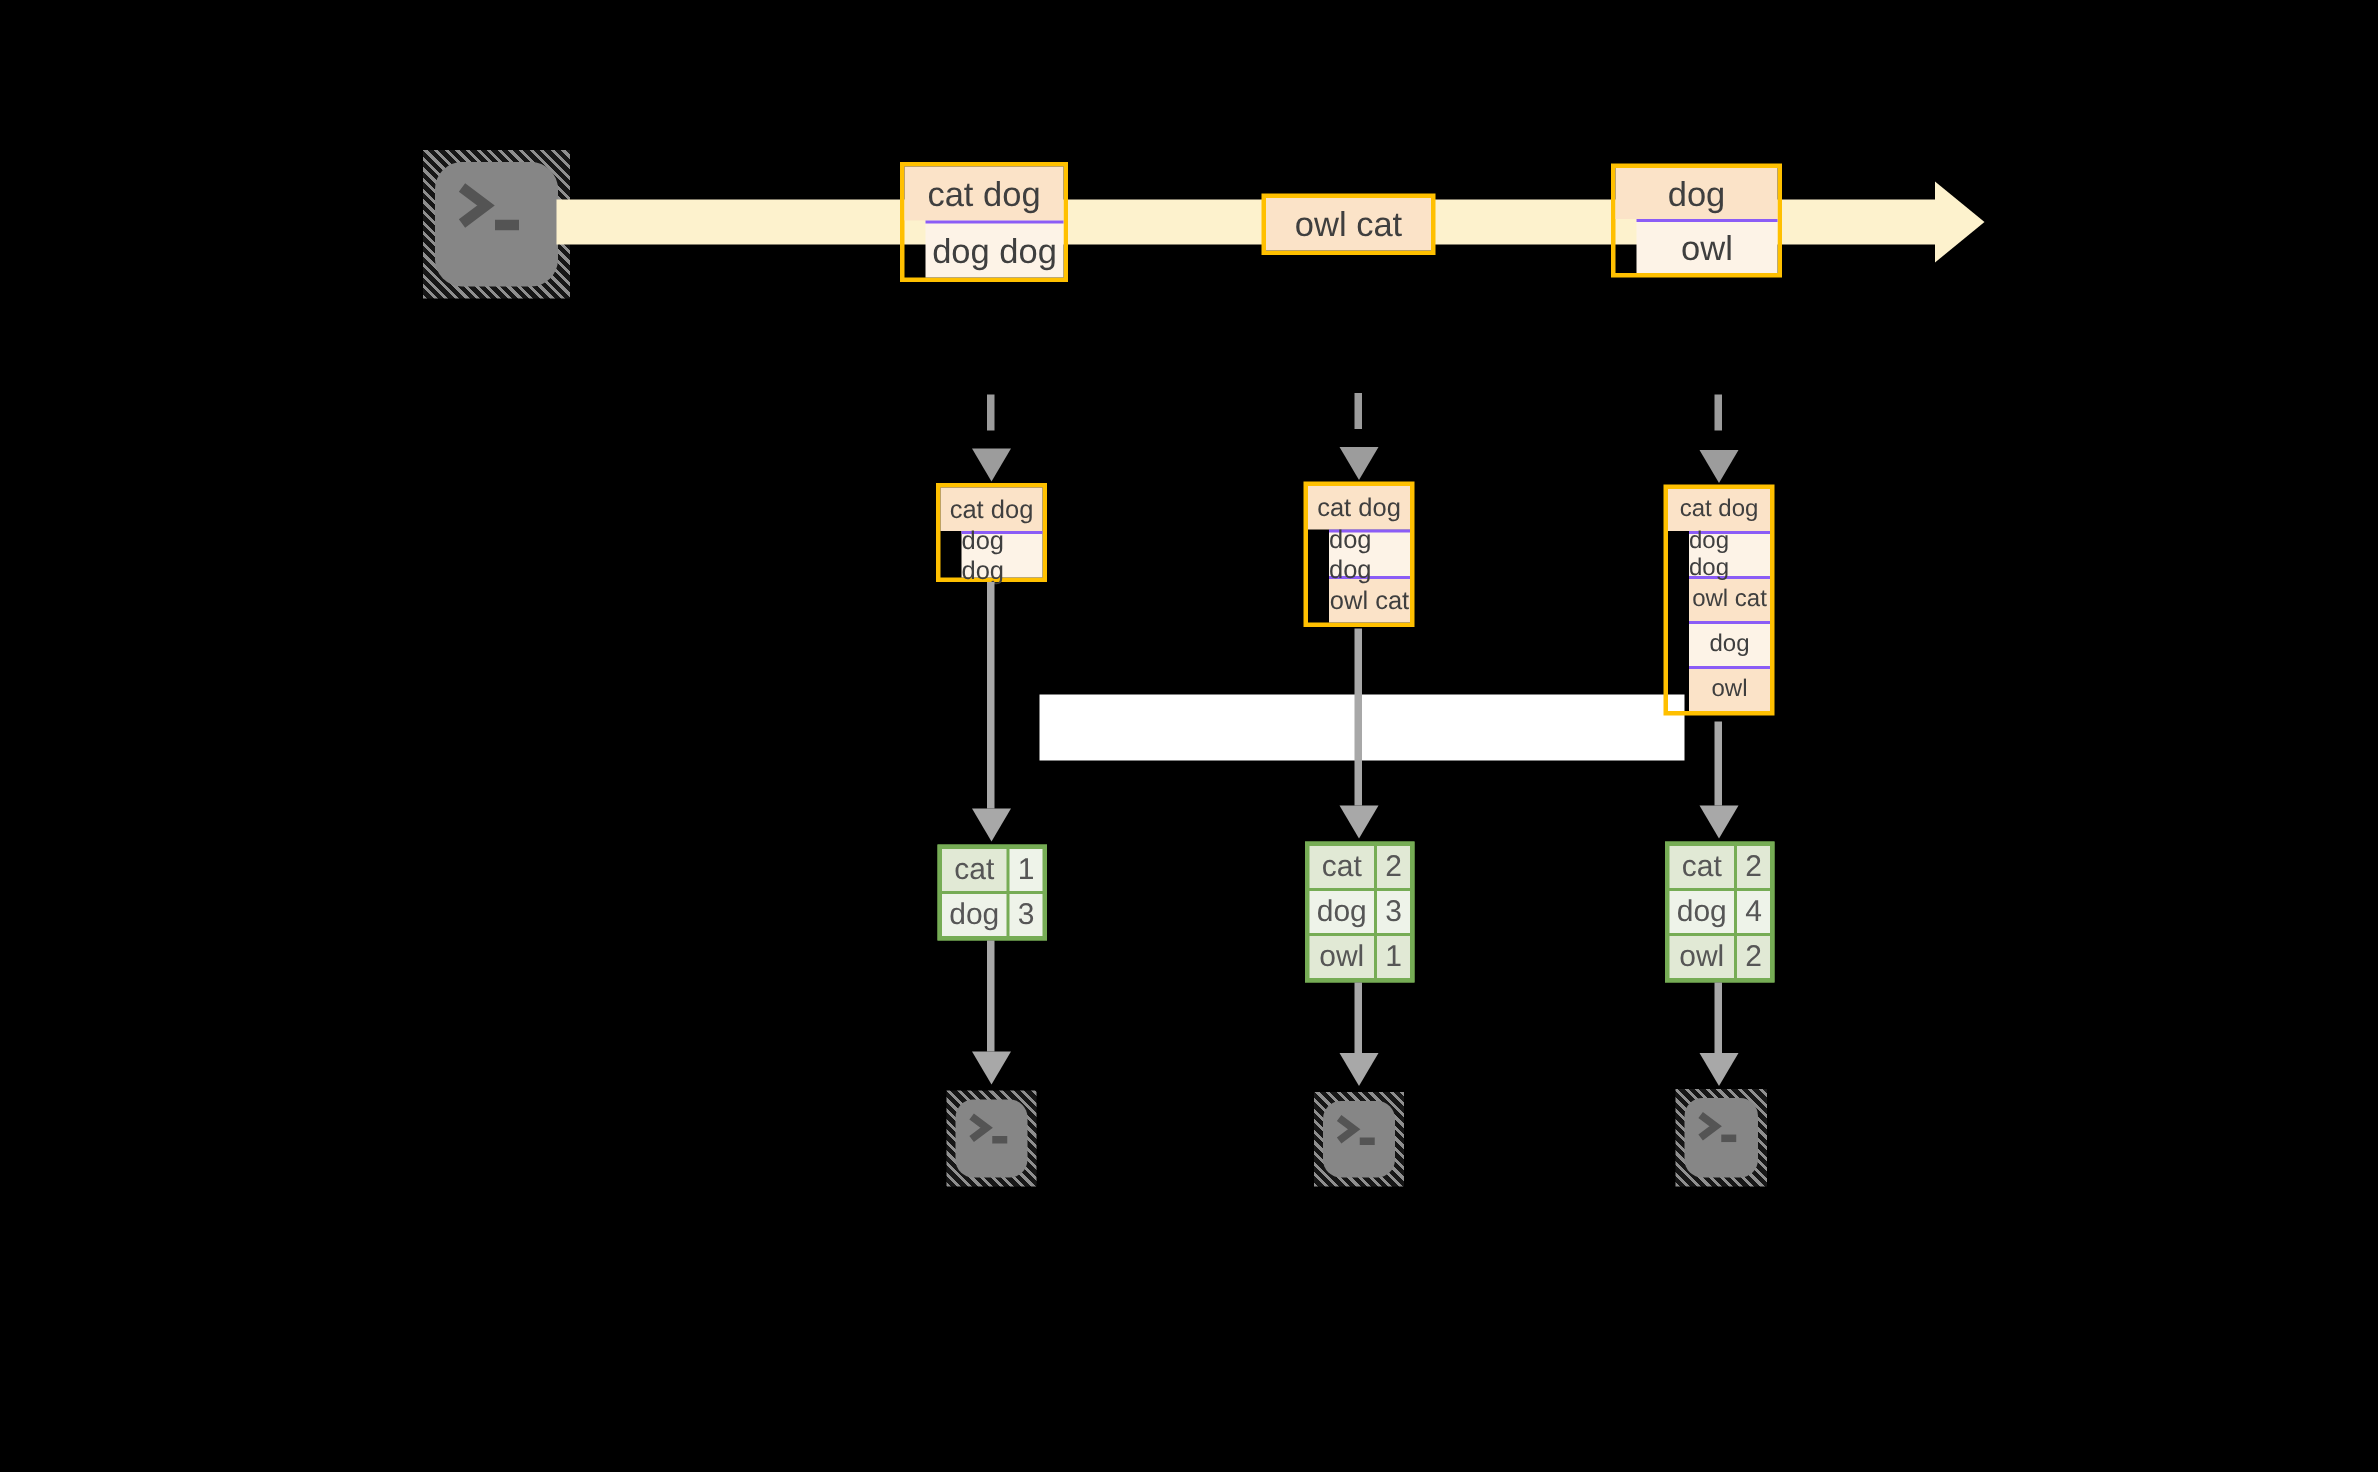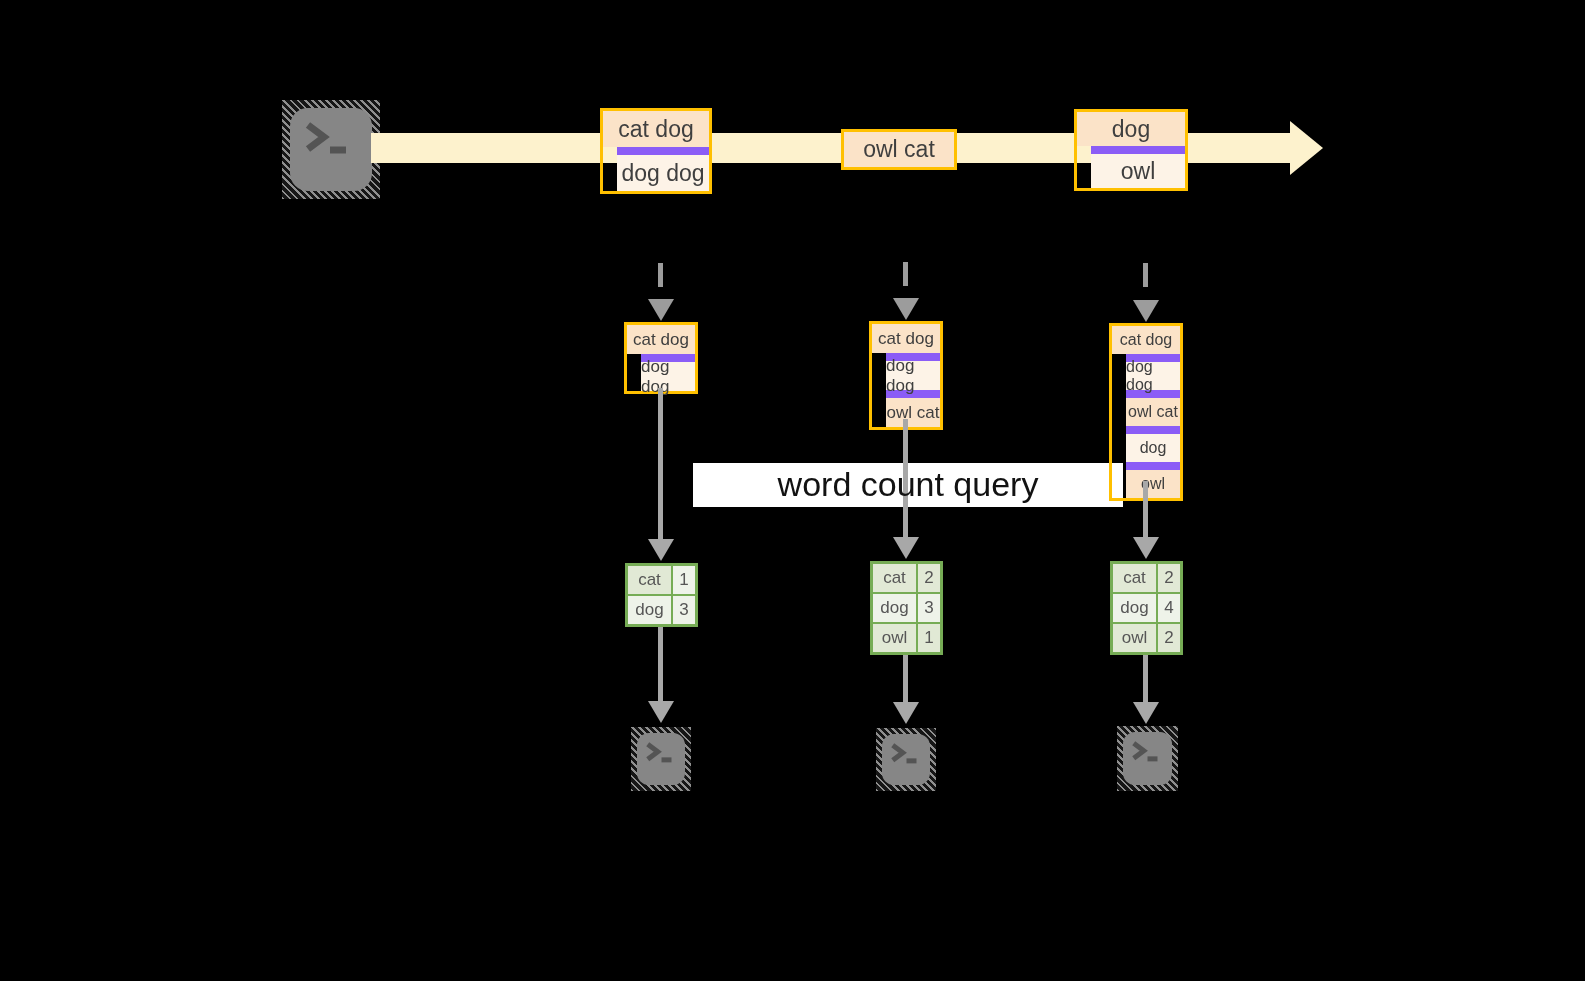--- a/index.html
+++ b/index.html
@@ -9,34 +9,34 @@
 
   
   .band{left:371px;top:133px;width:920px;height:30px;background:#fdf2cd;z-index:2;}
   .band-head{left:1290px;top:121px;width:0;height:0;
              border-top:27px solid transparent;border-bottom:27px solid transparent;
              border-left:33px solid #fdf2cd;z-index:2;}
 
   
   .obox{box-sizing:border-box;border:3px solid #ffc000;z-index:3;}
   .obox .row{display:flex;align-items:center;justify-content:center;color:#3f3f3f;}
-  .obox .row + .row{border-top:8px solid #8b5cf6;margin-left:14px;}
+  .obox .row + .row{border-top:2px solid #8b5cf6;margin-left:14px;}
   .fa{background:#fbe3c8;}
   .fb{background:#fdf3e7;}
   .stream-box .row{height:36px;font-size:23px;}
   .stream-box2 .row{height:35px;font-size:23px;}
   .stream-box3 .row{height:34px;font-size:23px;}
   .buffer .row{height:29px;font-size:17px;}
   .buffer3 .row{height:28px;font-size:16px;}
 
   
   .gtable{box-sizing:border-box;border:3px solid #76ac55;background:#76ac55;
           display:grid;grid-template-columns:43px 22px;gap:2px;z-index:3;}
   .gtable .cell{display:flex;align-items:center;justify-content:center;
-                font-size:17px;color:#565656;height:28px;}
+                font-size:20px;color:#565656;height:28px;}
   .ga{background:#e1e9d5;}
   .gb{background:#eef3e9;}
 
   
   .vline{width:5px;background:#a8a8a8;z-index:4;}
   .vdash{width:5px;background:#9c9c9c;z-index:4;}
   .ahead{width:0;height:0;border-left:13px solid transparent;border-right:13px solid transparent;
          border-top:22px solid #a8a8a8;z-index:4;}
   .dhead{border-top-color:#9c9c9c;}
 
@@ -104,21 +104,20 @@
   </div>
   <div class="abs obox buffer3" style="left:1109px;top:323px;width:74px;">
     <div class="row fa">cat dog</div>
     <div class="row fb">dog dog</div>
     <div class="row fa">owl cat</div>
     <div class="row fb">dog</div>
     <div class="row fa">owl</div>
   </div>
 
   <div class="abs query-band"></div>
-  <div class="abs query-label">word count query</div>
 
   <div class="abs vline" style="left:658px;top:388px;height:151px;"></div>
   <div class="abs ahead" style="left:648px;top:539px;"></div>
 
   <div class="abs vline" style="left:903px;top:419px;height:118px;"></div>
   <div class="abs ahead" style="left:893px;top:537px;"></div>
 
   <div class="abs vline" style="left:1143px;top:481px;height:56px;"></div>
   <div class="abs ahead" style="left:1133px;top:537px;"></div>
 

